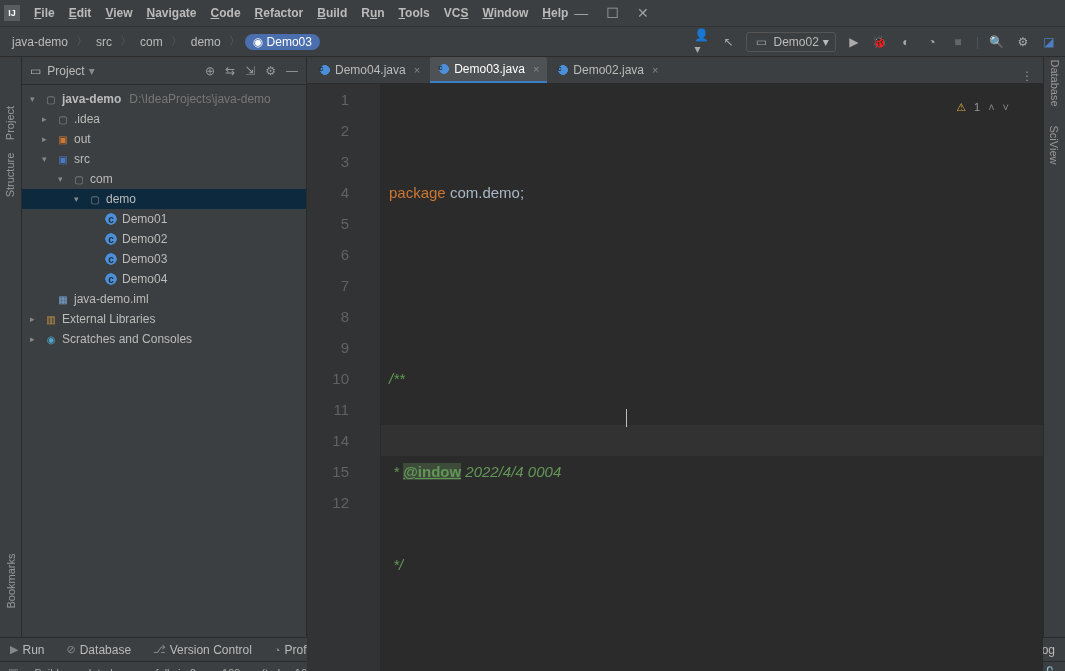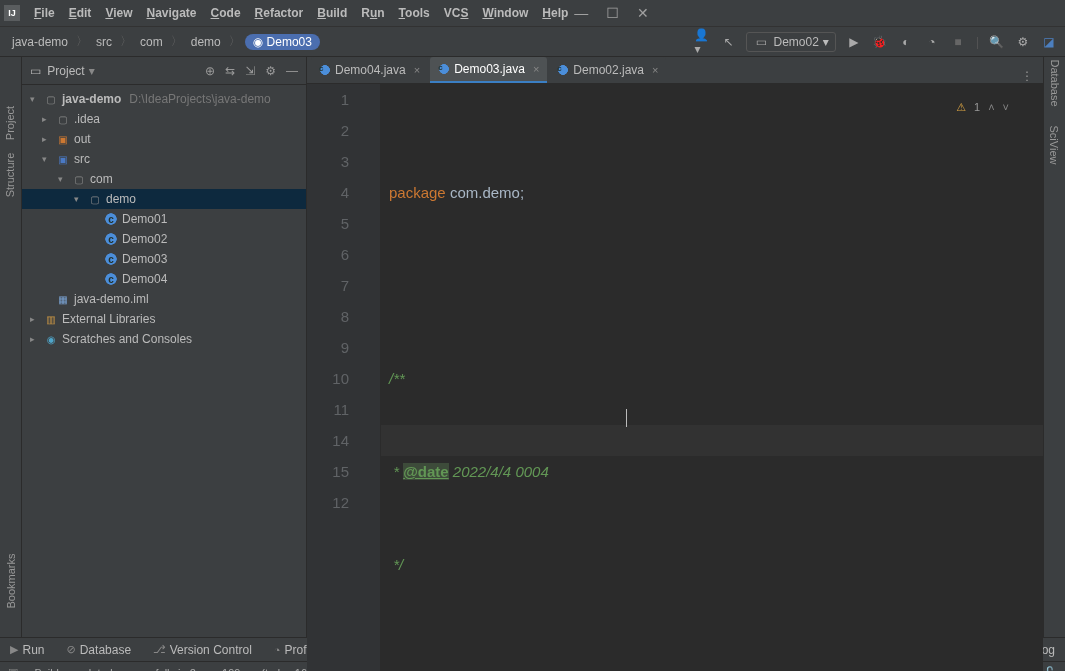--- a/index.html
+++ b/index.html
@@ -285,21 +285,21 @@
           <div class="ln">14</div>
           <div class="ln">15</div>
           <div class="ln">12</div>
       </div>
       <div class="fold-strip"></div>
       <div class="code">
         <div class="caret-line" style="top:341px"></div>
         <div class="line"><span class="kw">package</span><span class="pkg"> com.demo</span><span class="id">;</span></div>
         <div class="line"></div>
         <div class="line"><span class="com">/**</span></div>
-        <div class="line"><span class="com"> * </span><span class="tag">@date</span><span class="com"> 2022/4/4 0004</span></div>
+        <div class="line"><span class="com"> * </span><span class="tag">@indow</span><span class="com"> 2022/4/4 0004</span></div>
         <div class="line"><span class="com"> */</span></div>
         
         
         
         
         
         
         
         
         <div class="text-cursor" style="left:245px; top:325px;"></div>

